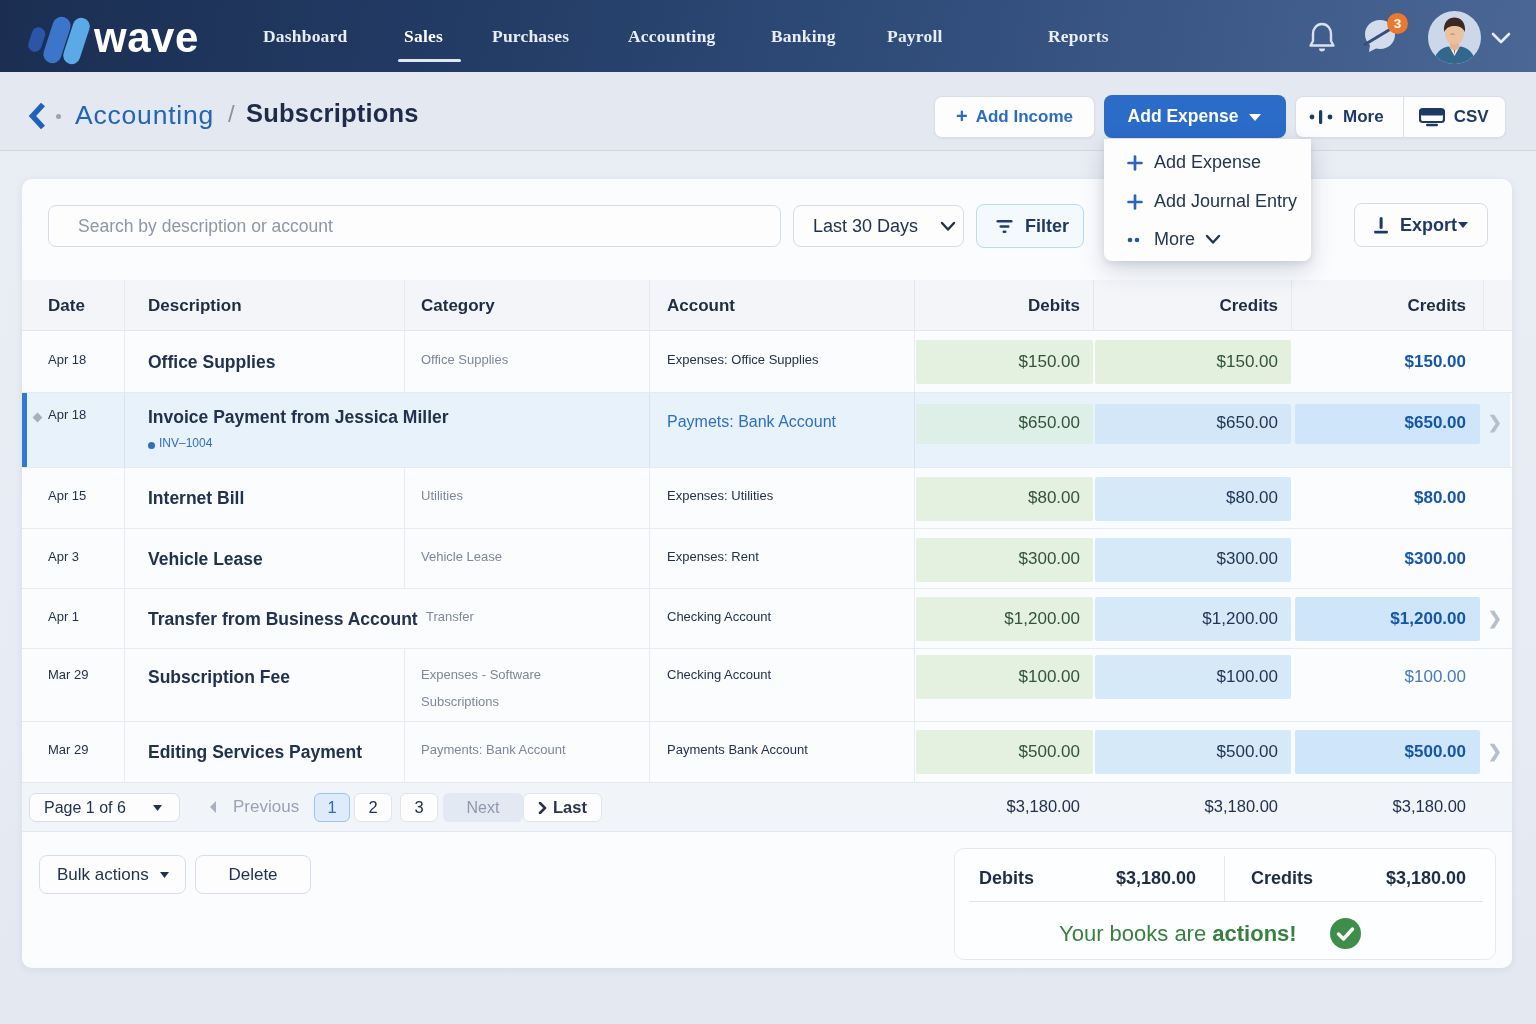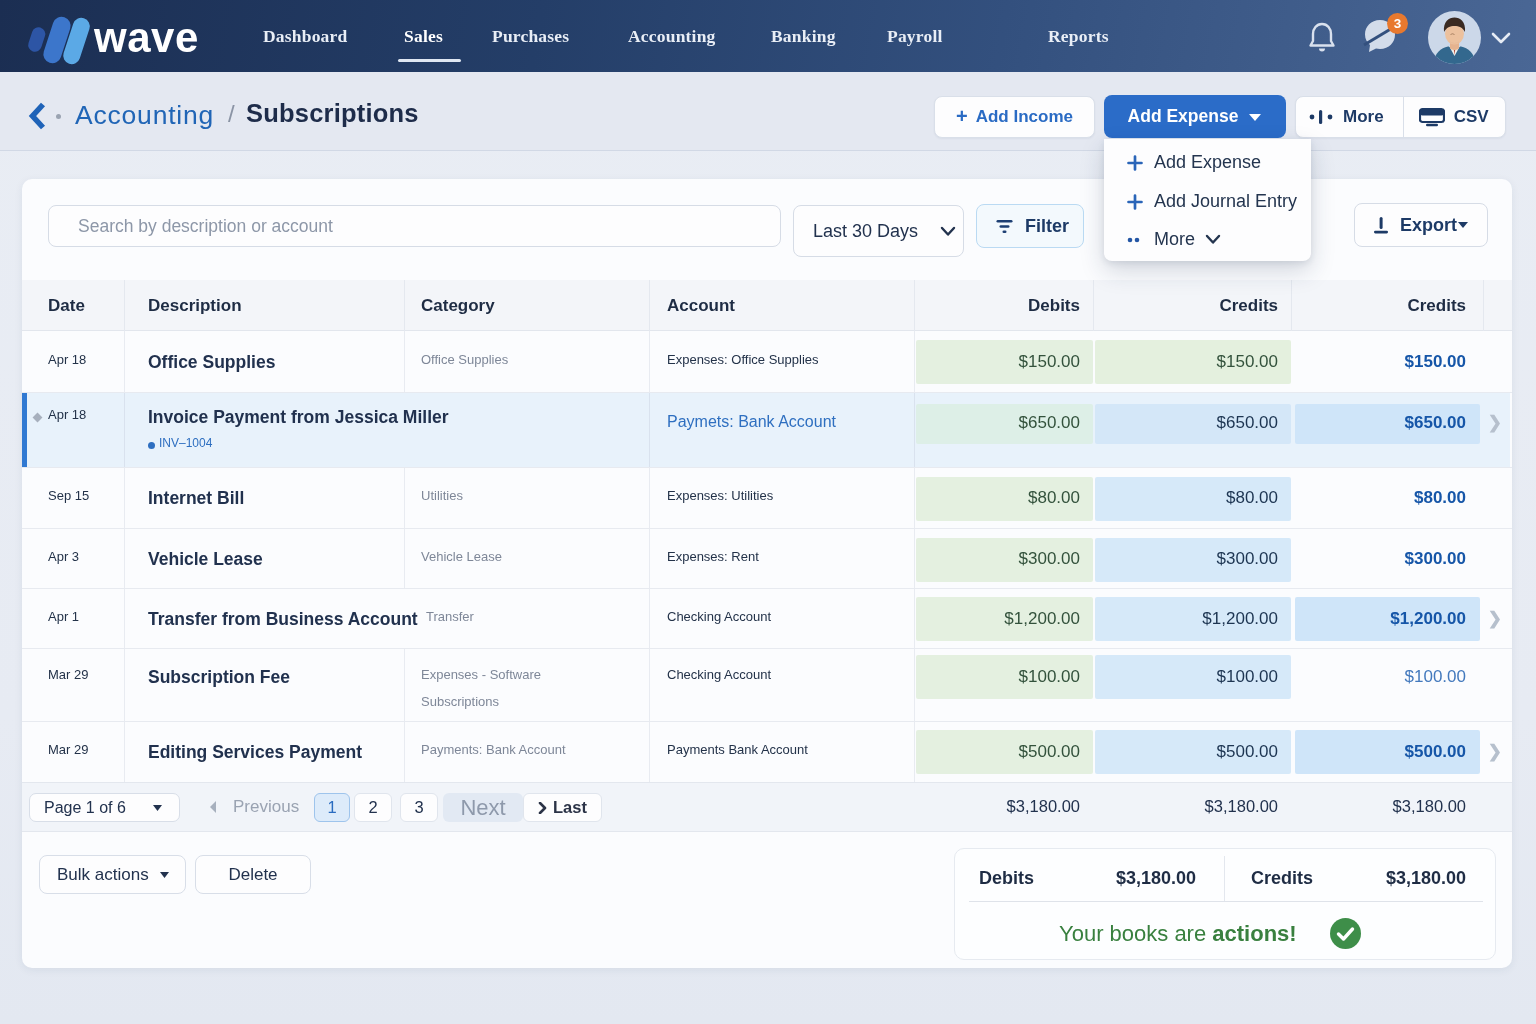--- a/index.html
+++ b/index.html
@@ -136,21 +136,21 @@
         <circle cx="3" cy="4" r="2.3" fill="#2456a5"></circle>
         <circle cx="10" cy="4" r="2.3" fill="#2456a5"></circle>
       </svg>More
     <svg width="16" height="11" viewBox="0 0 16 11" style="margin-left:10px">
         <polyline points="2,2 8,8.5 14,2" fill="none" stroke="#24354f" stroke-width="2.4" stroke-linecap="round" stroke-linejoin="round"></polyline>
       </svg></div>
 </div>
 
 <div class="card">
   <div class="search">Search by description or account</div>
-  <div class="ctl" style="left:771px;top:26px;width:171px;height:52px;padding-left:19px">Last 30 Days
+  <div class="ctl" style="left:771px;top:26px;width:171px;height:42px;padding-left:19px">Last 30 Days
     <svg width="16" height="11" viewBox="0 0 16 11" style="margin-left:22px">
         <polyline points="2,2 8,8.5 14,2" fill="none" stroke="#22324e" stroke-width="2.4" stroke-linecap="round" stroke-linejoin="round"></polyline>
       </svg></div>
   <div class="ctl" style="left:954px;top:25px;width:108px;height:44px;border:1px solid #badaf3;background:#f3f9fd;padding-left:19px;font-weight:700;color:#1d3a66">
     <svg width="17" height="14" viewBox="0 0 17 14">
         <rect x="0.5" y="1" width="16" height="2.6" rx="1.3" fill="#1d3f73"></rect>
         <rect x="3.5" y="6.2" width="10" height="2.6" rx="1.3" fill="#1d3f73"></rect>
         <rect x="6.5" y="11.4" width="4" height="2.6" rx="1.3" fill="#1d3f73"></rect>
       </svg>
     <span style="margin-left:12px">Filter</span>
@@ -233,21 +233,21 @@
   <span class="cell" style="left:26px;top:228px">Apr 18</span>
   <span class="cell desc" style="left:126px;top:228px">Invoice Payment from Jessica Miller</span>
   <span class="cell" style="left:137px;top:257px;color:#2e6fc0;font-size:12px">INV–1004</span>
   <div class="abs" style="left:126px;top:263px;width:7px;height:7px;border-radius:50%;background:#2e6fc0"></div>
   <span class="cell" style="left:645px;top:234px;color:#2e6fc0;font-size:16px">Paymets: Bank Account</span>
   <span class="amt" style="right:432px;top:234px;color:#33523c">$650.00</span>
   <span class="amt" style="right:234px;top:234px;color:#1d3552">$650.00</span>
   <span class="amt" style="right:46px;top:234px;color:#1656a8;font-weight:700">$650.00</span>
   <span class="chev" style="right:10px;top:233px">❯</span>
 
-  <span class="cell" style="left:26px;top:309px">Sep 15</span>
+  <span class="cell" style="left:26px;top:309px">Apr 15</span>
   <span class="cell desc" style="left:126px;top:309px">Internet Bill</span>
   <span class="cell cat" style="left:399px;top:309px">Utilities</span>
   <span class="cell" style="left:645px;top:309px">Expenses: Utilities</span>
   <span class="amt" style="right:432px;top:309px;color:#33523c">$80.00</span>
   <span class="amt" style="right:234px;top:309px;color:#1d3552">$80.00</span>
   <span class="amt" style="right:46px;top:309px;color:#1656a8;font-weight:700">$80.00</span>
 
   <span class="cell" style="left:26px;top:370px">Apr 3</span>
   <span class="cell desc" style="left:126px;top:370px">Vehicle Lease</span>
   <span class="cell cat" style="left:399px;top:370px">Vehicle Lease</span>
@@ -290,21 +290,21 @@
         <path d="M1 1 L5.5 7 L10 1 Z" fill="#22324e"></path>
       </svg>
     </div>
   <svg class="abs" style="left:186px;top:621px" width="10" height="14" viewBox="0 0 10 14">
       <path d="M8 1 L2 7 L8 13 Z" fill="#a7b0be"></path>
     </svg>
   <span class="abs" style="left:211px;top:618px;font-size:17px;color:#9aa3b2">Previous</span>
   <div class="abs" style="left:292px;top:614px;width:36px;height:29px;background:#ddebfa;border:1px solid #9ec4ec;border-radius:6px;color:#2a6cc0;font-size:16.5px;text-align:center;line-height:27px">1</div>
   <div class="abs" style="left:332px;top:614px;width:38px;height:29px;background:#fdfdfe;border:1px solid #e0e5ed;border-radius:6px;color:#22324e;font-size:16.5px;text-align:center;line-height:27px">2</div>
   <div class="abs" style="left:378px;top:614px;width:38px;height:29px;background:#fdfdfe;border:1px solid #e0e5ed;border-radius:6px;color:#22324e;font-size:16.5px;text-align:center;line-height:27px">3</div>
-  <div class="abs" style="left:421px;top:614px;width:80px;height:29px;background:#e2e9f3;border-radius:6px;color:#8e99ab;font-size:22px;text-align:center;line-height:29px">Next</div>
+  <div class="abs" style="left:421px;top:614px;width:80px;height:29px;background:#e2e9f3;border-radius:6px;color:#8e99ab;font-size:16px;text-align:center;line-height:29px">Next</div>
   <div class="abs" style="left:501px;top:614px;width:79px;height:29px;background:#fdfdfe;border:1px solid #e0e5ed;border-radius:6px;color:#2b3347;font-size:16.5px;font-weight:700;display:flex;align-items:center;justify-content:center">
     <svg width="9" height="12" viewBox="0 0 9 12" style="margin-right:6px">
         <polyline points="2,1 7,6 2,11" fill="none" stroke="#2b3347" stroke-width="2.6" stroke-linejoin="round" stroke-linecap="round"></polyline>
       </svg>Last</div>
   <span class="amt" style="right:432px;top:618px;color:#22324e;font-size:16.5px">$3,180.00</span>
   <span class="amt" style="right:234px;top:618px;color:#22324e;font-size:16.5px">$3,180.00</span>
   <span class="amt" style="right:46px;top:618px;color:#22324e;font-size:16.5px">$3,180.00</span>
 
   <div class="abs" style="left:17px;top:676px;width:147px;height:39px;background:#fdfdfe;border:1px solid #d8dee8;border-radius:8px;display:flex;align-items:center;color:#22324e;font-size:17px">
     <span style="margin-left:17px">Bulk actions</span>

